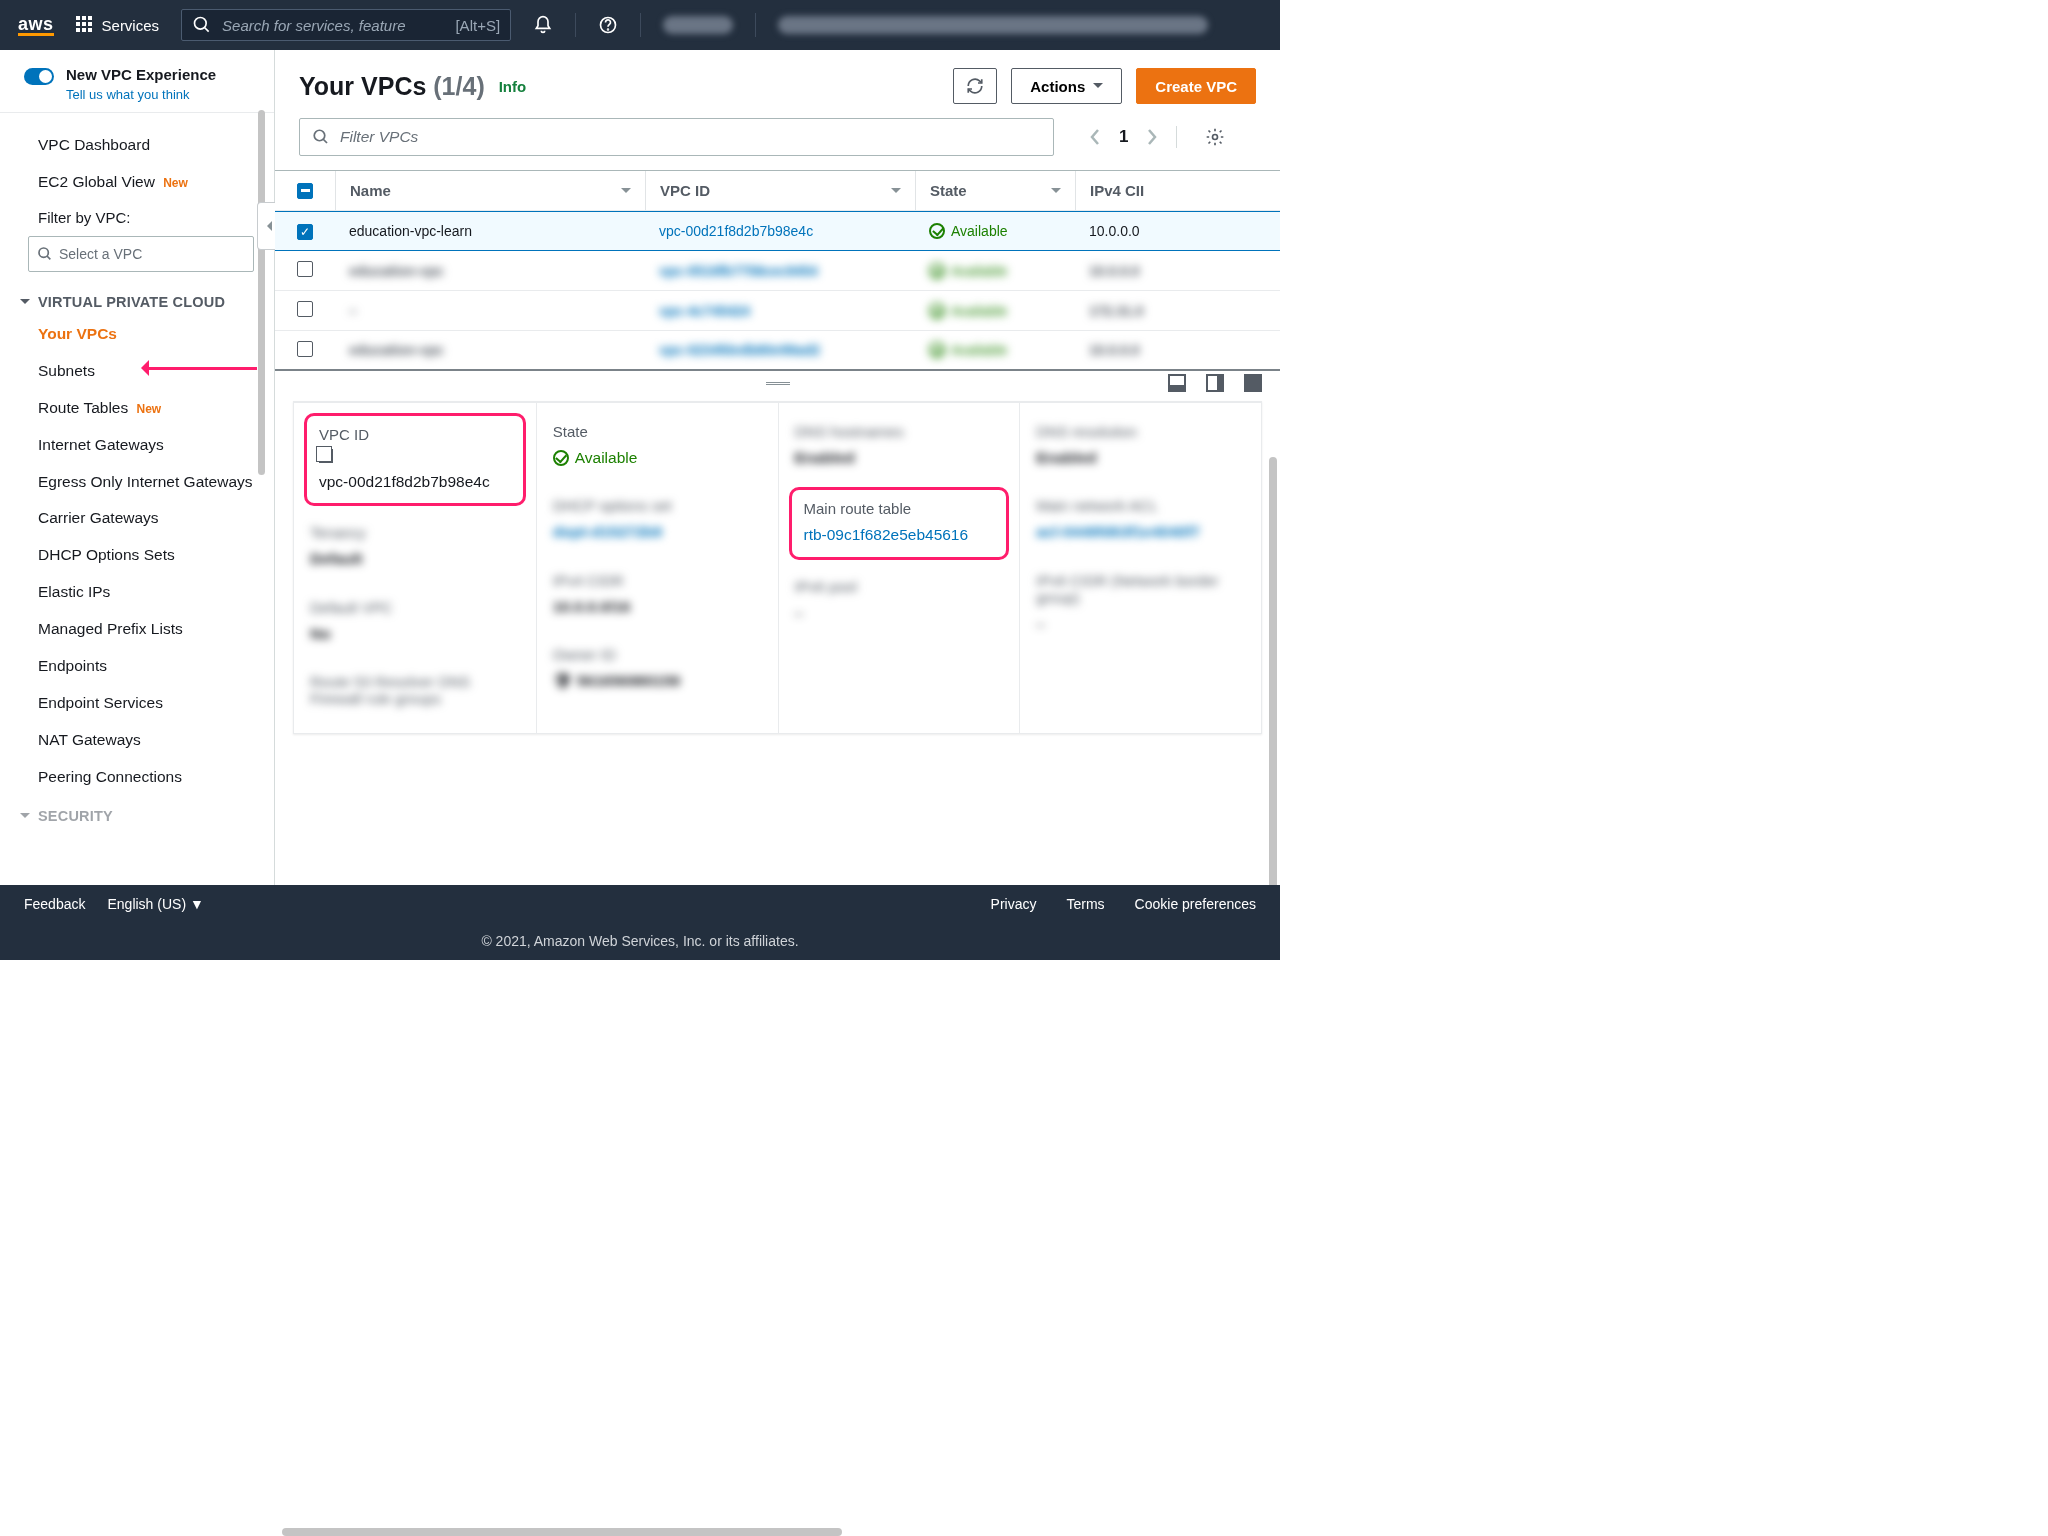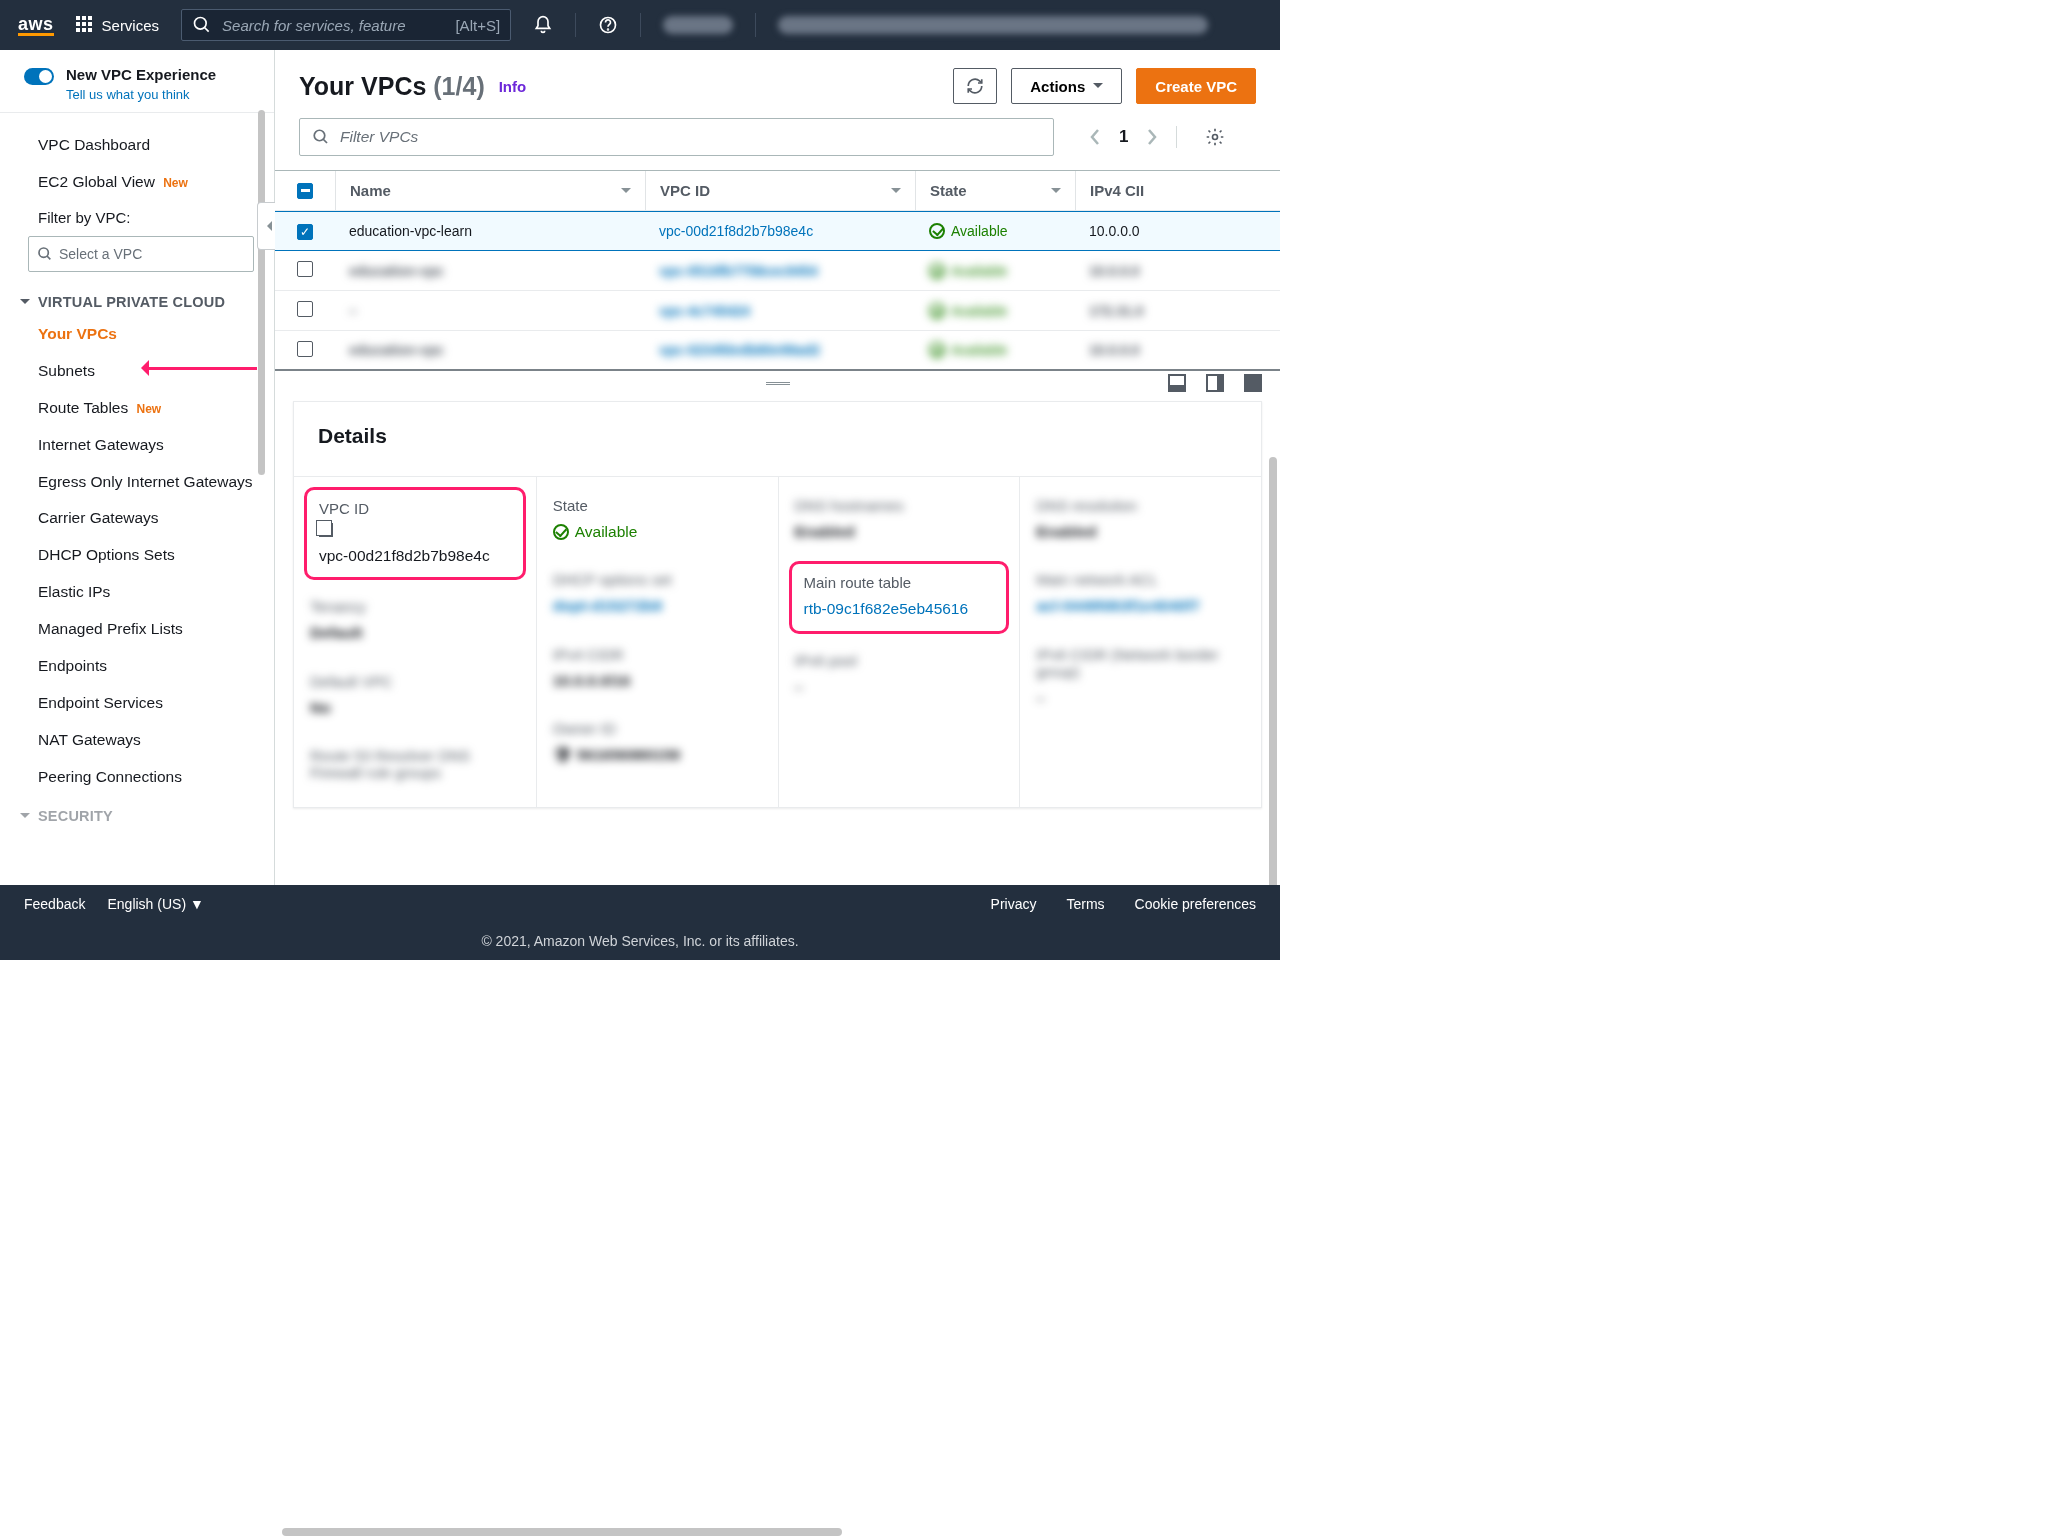--- a/index.html
+++ b/index.html
@@ -40,21 +40,21 @@
   
   .arrow-wrap { position: absolute; left: 133px; top: 310px; display: flex; align-items: center; }
   .arrow-head { width: 0; height: 0; border: 8px solid transparent; border-right-color: #ff1d6c; }
   .arrow-line { width: 108px; height: 3px; background: #ff1d6c; }
 
   
   .content { flex: 1; background: #fff; padding: 18px 0 0 0; overflow: hidden; position: relative; }
   .page-head { display: flex; align-items: center; gap: 14px; padding: 0 24px 14px 24px; }
   .page-title { font-size: 25px; font-weight: 700; }
   .page-title .count { font-weight: 700; color: #687078; }
-  .info-link { color: #6d28d9; font-size: 15px; font-weight: 700; }
+  .info-link { color: #15803d; font-size: 15px; font-weight: 700; }
   .btn { border: 1px solid #545b64; background: #fff; height: 36px; padding: 0 18px; border-radius: 2px; font-weight: 700; font-size: 15px; display: inline-flex; align-items: center; gap: 8px; cursor: pointer; }
   .btn.icon { padding: 0 12px; }
   .btn.primary { background: #ec7211; border-color: #ec7211; color: #fff; }
   .filterrow { display: flex; align-items: center; gap: 35px; padding: 0 24px 14px 24px; }
   .filterinput { flex: 1; max-width: 755px; border: 1px solid #aab7b8; border-radius: 2px; height: 38px; display: flex; align-items: center; padding: 0 12px; gap: 10px; color: #687078; font-style: italic; font-size: 15.5px; }
   .pager { display: flex; align-items: center; gap: 18px; color: #687078; }
   .pager .num { color: #16191f; font-weight: 700; font-size: 17px; }
   .gear { margin-left: 10px; }
 
   
@@ -317,21 +317,20 @@
     <div class="splitter">
       <span class="grip"></span>
       <div class="layouts">
         <span class="lyt a"></span>
         <span class="lyt b"></span>
         <span class="lyt c"></span>
       </div>
     </div>
 
     <div class="details">
-      <div class="details-h">Details</div>
       <div class="detail-grid">
         <div class="dcol">
           <div class="ditem hlbox">
             <div class="dl">VPC ID</div>
             <span class="copy-icon"></span>
             <div class="dv">vpc-00d21f8d2b7b98e4c</div>
           </div>
           <div class="ditem" style="filter:blur(4px)">
             <div class="dl">Tenancy</div>
             <div class="dv" style="font-weight:700">Default</div>

